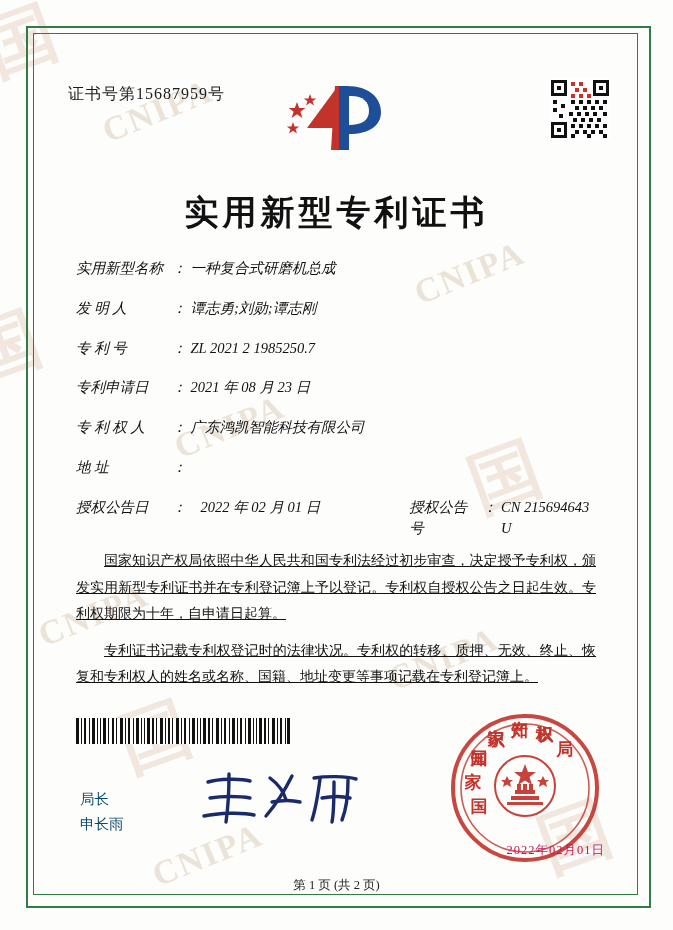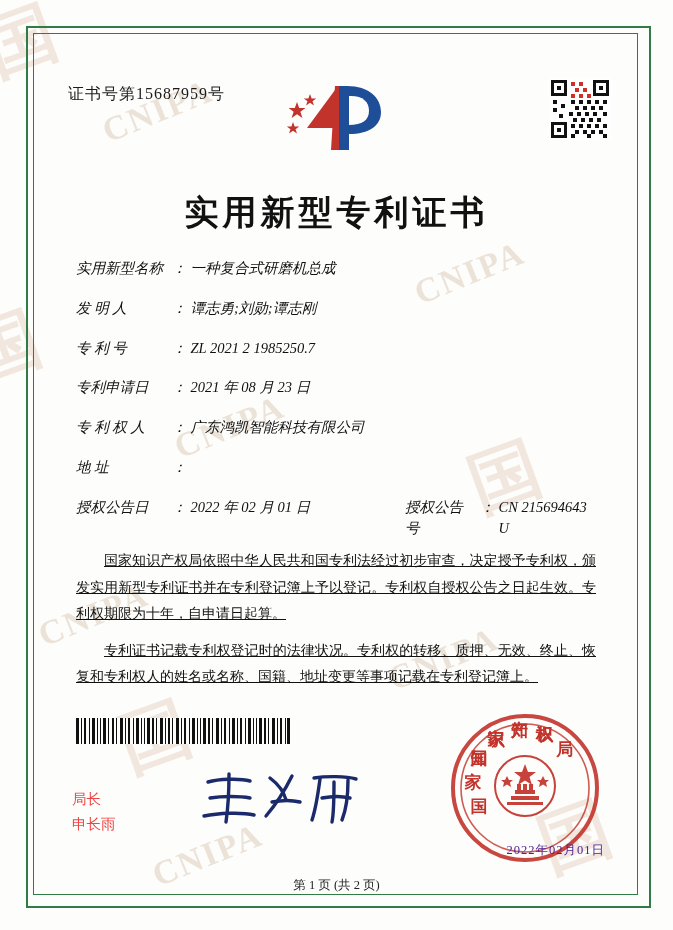--- a/index.html
+++ b/index.html
@@ -131,21 +131,21 @@
     margin-left: 112px;
     margin-top: -12px;
     margin-bottom: 18px;
     font-family: "Liberation Serif", serif;
     font-size: 14.5px;
   }
   .inline-pair {
     display: flex;
     width: 100%;
   }
-  .inline-pair .left { width: 225px; }
+  .inline-pair .left { width: 225px; margin-left: 10px; }
   .inline-pair .right-label { margin-right: 6px; }
 
   
   .paras {
     position: absolute;
     left: 76px;
     top: 548px;
     width: 520px;
     font-family: "Liberation Serif", serif;
     font-size: 14px;
@@ -164,26 +164,26 @@
     position: absolute;
     left: 76px;
     top: 718px;
     width: 214px;
     height: 26px;
   }
 
   
   .sig-labels {
     position: absolute;
-    left: 72px;
+    left: 80px;
     top: 787px;
     font-family: Liberation Serif, serif;
     font-size: 14.5px;
     line-height: 1.7;
-    color: #ef4444;
+    color: #0c4a6e;
   }
   .signature {
     position: absolute;
     left: 196px;
     top: 768px;
     width: 170px;
     height: 60px;
   }
   .signature svg { display:block; }
 
@@ -194,21 +194,21 @@
     top: 712px;
     width: 152px;
     height: 152px;
   }
   .seal-date {
     position: absolute;
     right: 68px;
     top: 842px;
     font-family: "Liberation Serif", serif;
     font-size: 12.5px;
-    color: #4c1d95;
+    color: #be185d;
     letter-spacing: 1px;
   }
 
   .footer {
     position: absolute;
     left: 0; right: 0;
     bottom: 36px;
     text-align: center;
     font-family: "Liberation Serif", serif;
     font-size: 12.5px;

